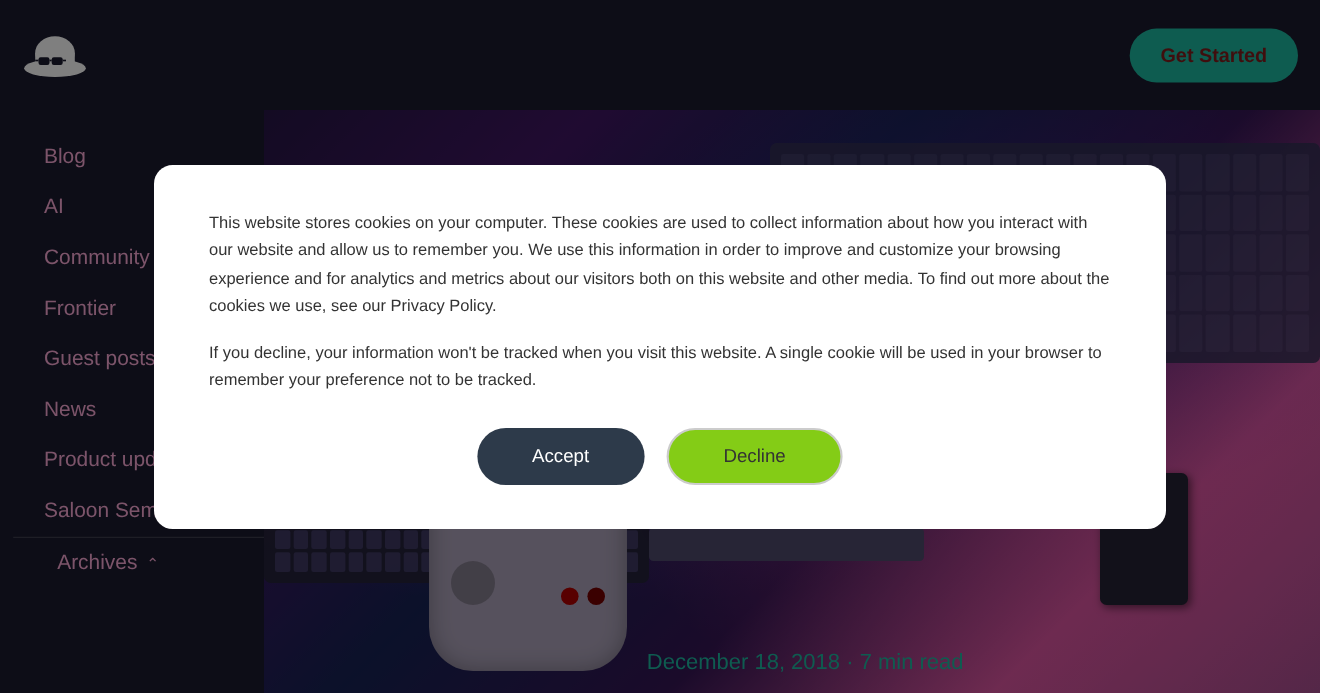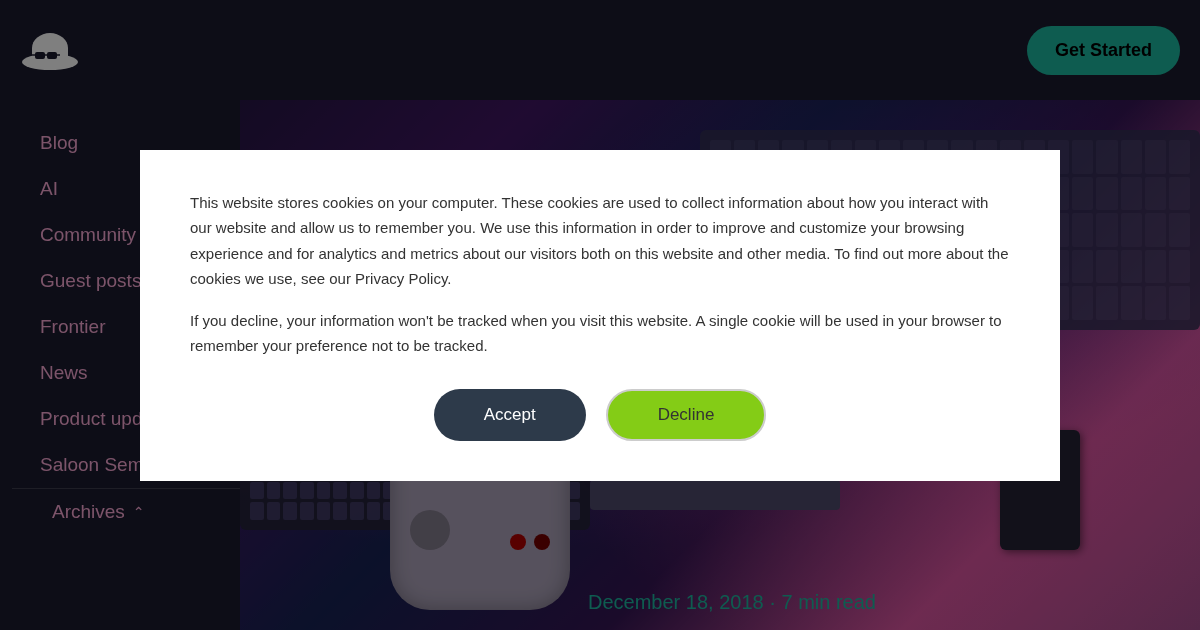--- a/index.html
+++ b/index.html
@@ -32,21 +32,21 @@
     }
 
     .logo-icon {
       width: 60px;
       height: 60px;
     }
 
     .get-started-btn {
       margin-left: auto;
       background: #1db8a0;
-      color: #000000;
+      color: #7f1d1d;
       border: none;
       border-radius: 30px;
       padding: 14px 28px;
       font-size: 18px;
       font-weight: 600;
       cursor: pointer;
       text-align: center;
     }
 
     
@@ -248,21 +248,21 @@
       inset: 0;
       background: rgba(0, 0, 0, 0.5);
       z-index: 100;
       display: flex;
       align-items: center;
       justify-content: center;
     }
 
     .modal {
       background: white;
-      border-radius: 0;
+      border-radius: 17px;
       padding: 40px 50px;
       max-width: 920px;
       width: 90%;
       position: relative;
     }
 
     .modal-text {
       font-size: 15px;
       line-height: 1.7;
       color: #333;
@@ -316,22 +316,22 @@
       <line x1="37" y1="35" x2="40" y2="35" stroke="#1a1a2e" stroke-width="1.5"></line>
     </svg>
   </div>
   <button class="get-started-btn">Get Started</button>
 </header>
 
 <nav class="sidebar">
   <a class="sidebar-item">Blog</a>
   <a class="sidebar-item">AI</a>
   <a class="sidebar-item">Community</a>
+  <a class="sidebar-item">Frontier</a>
   <a class="sidebar-item">Guest posts</a>
-  <a class="sidebar-item">Frontier</a>
   <a class="sidebar-item">News</a>
   <a class="sidebar-item">Product updates</a>
   <a class="sidebar-item">Saloon Seminars</a>
   <a class="sidebar-item archives-item">
     <span>Archives</span>
     <span class="chevron-icon">⌃</span>
   </a>
 </nav>
 
 <main class="main-content">

